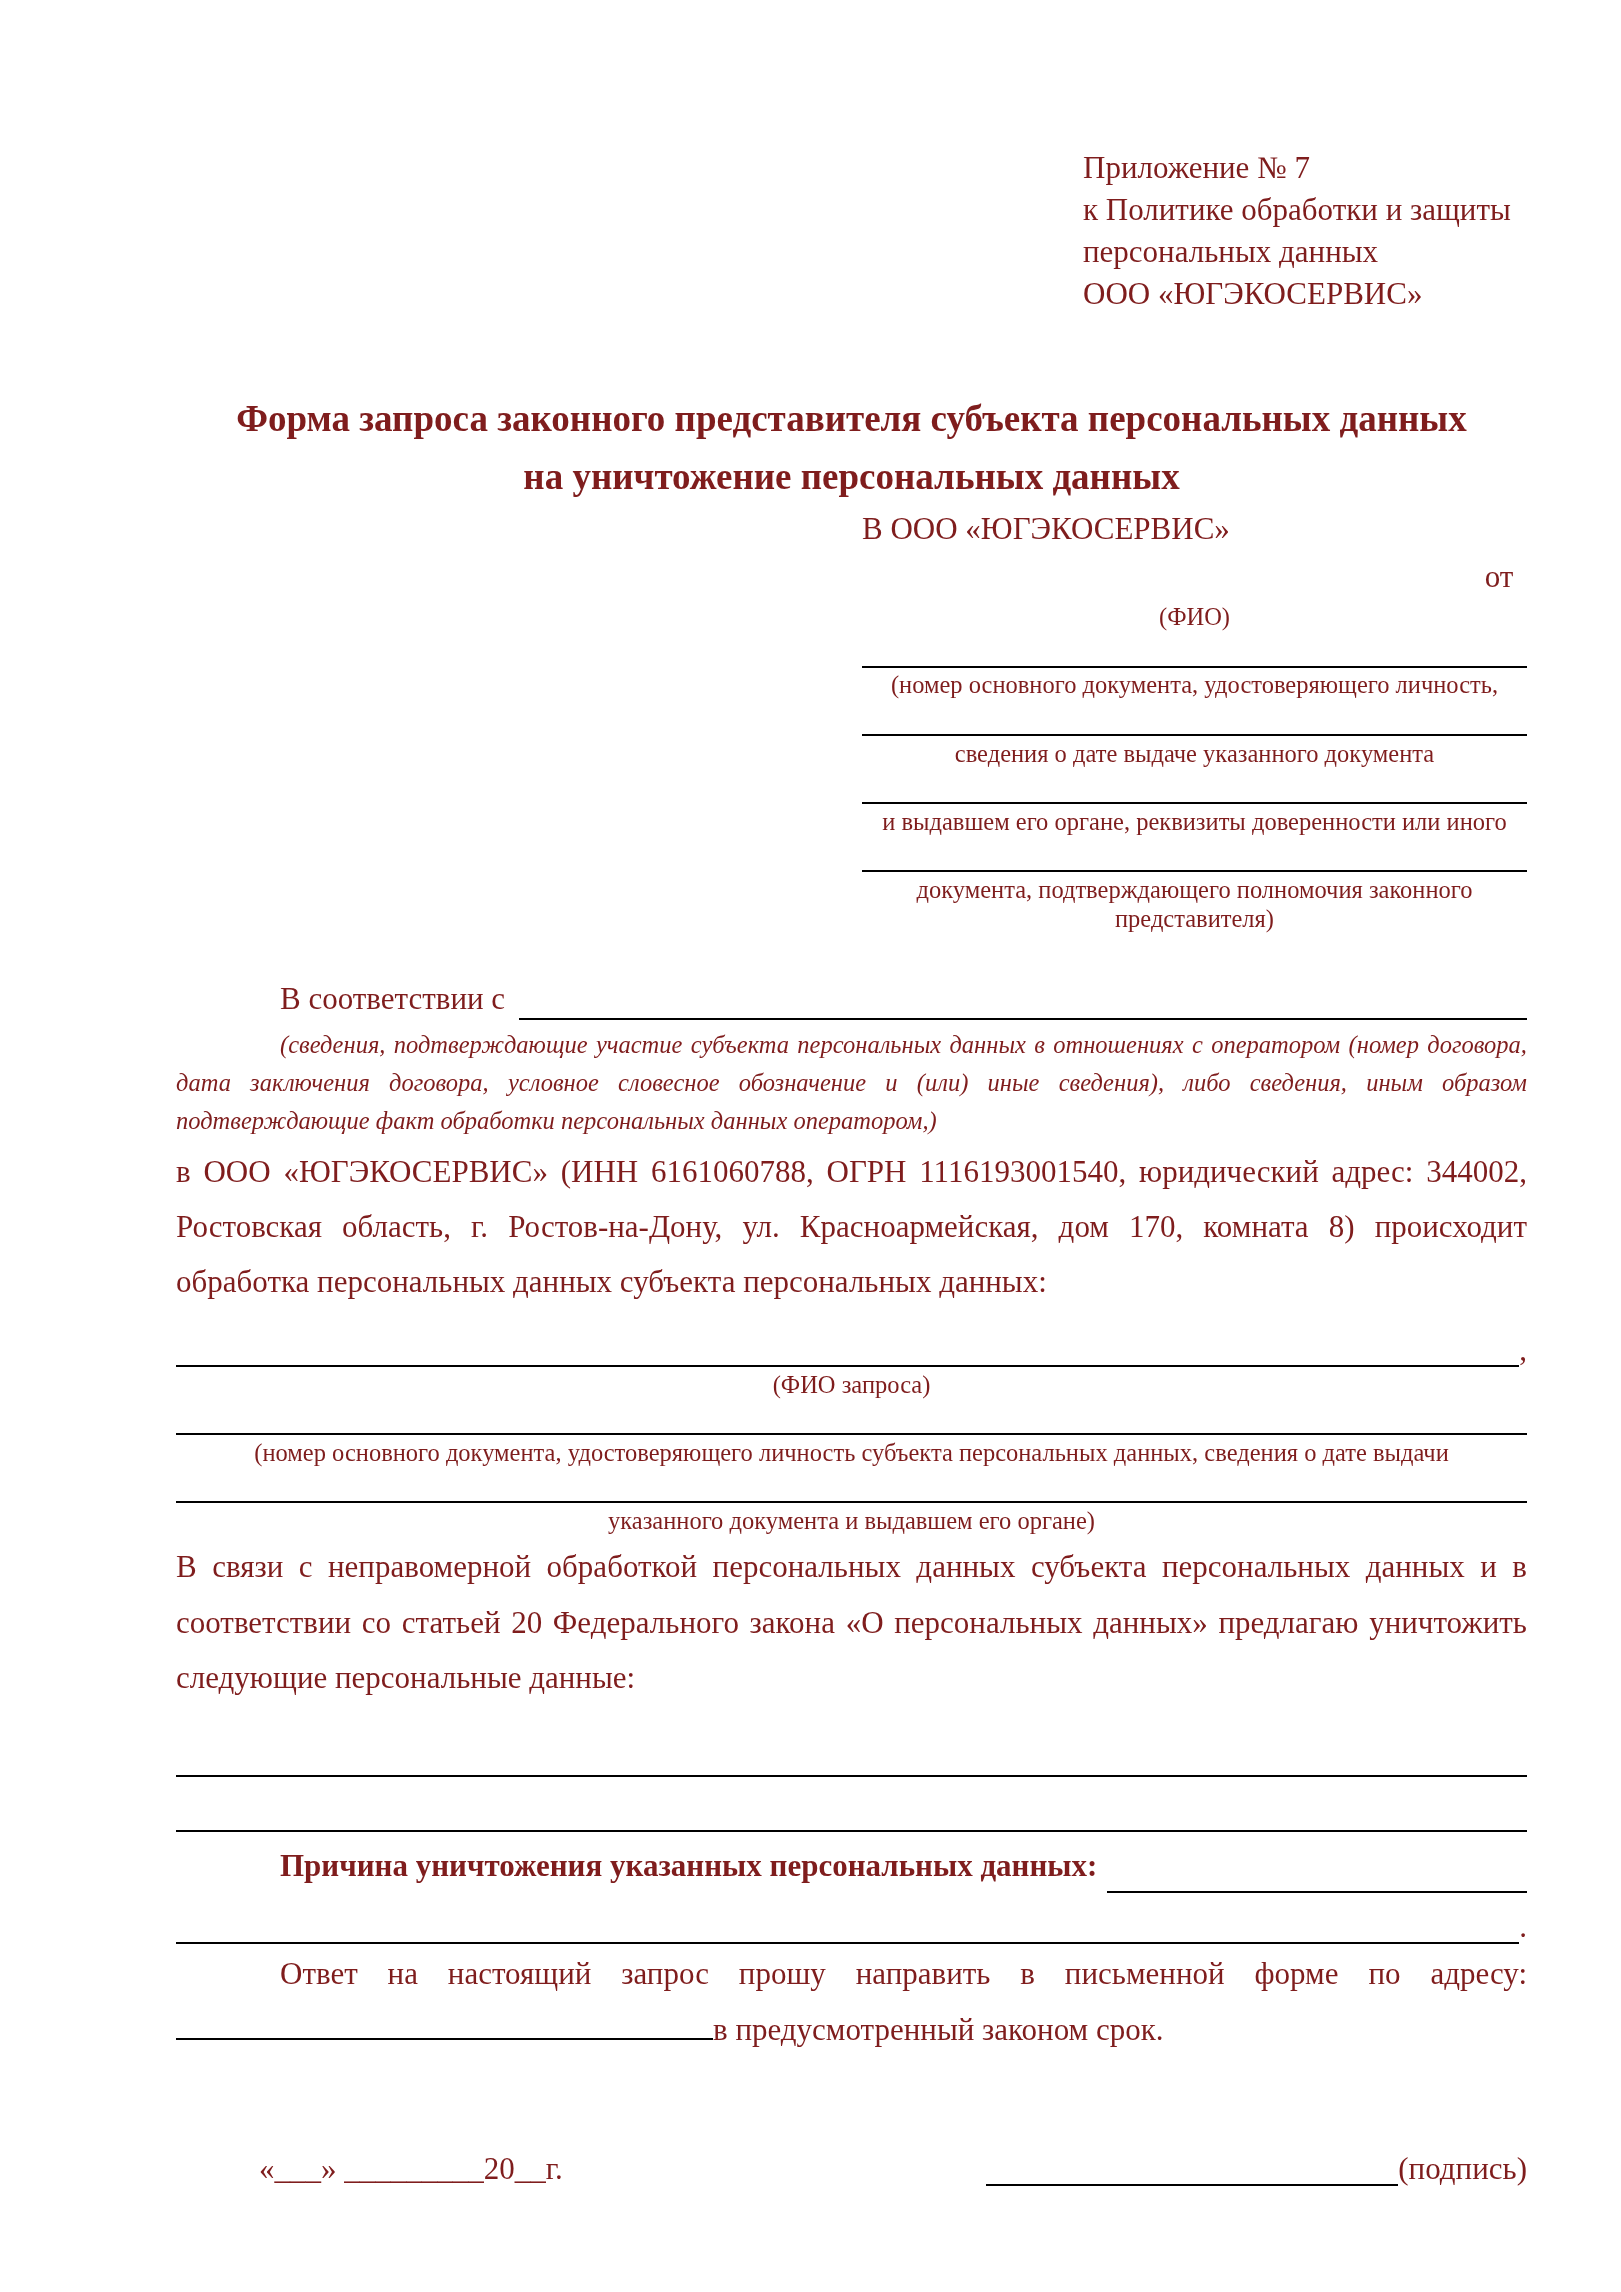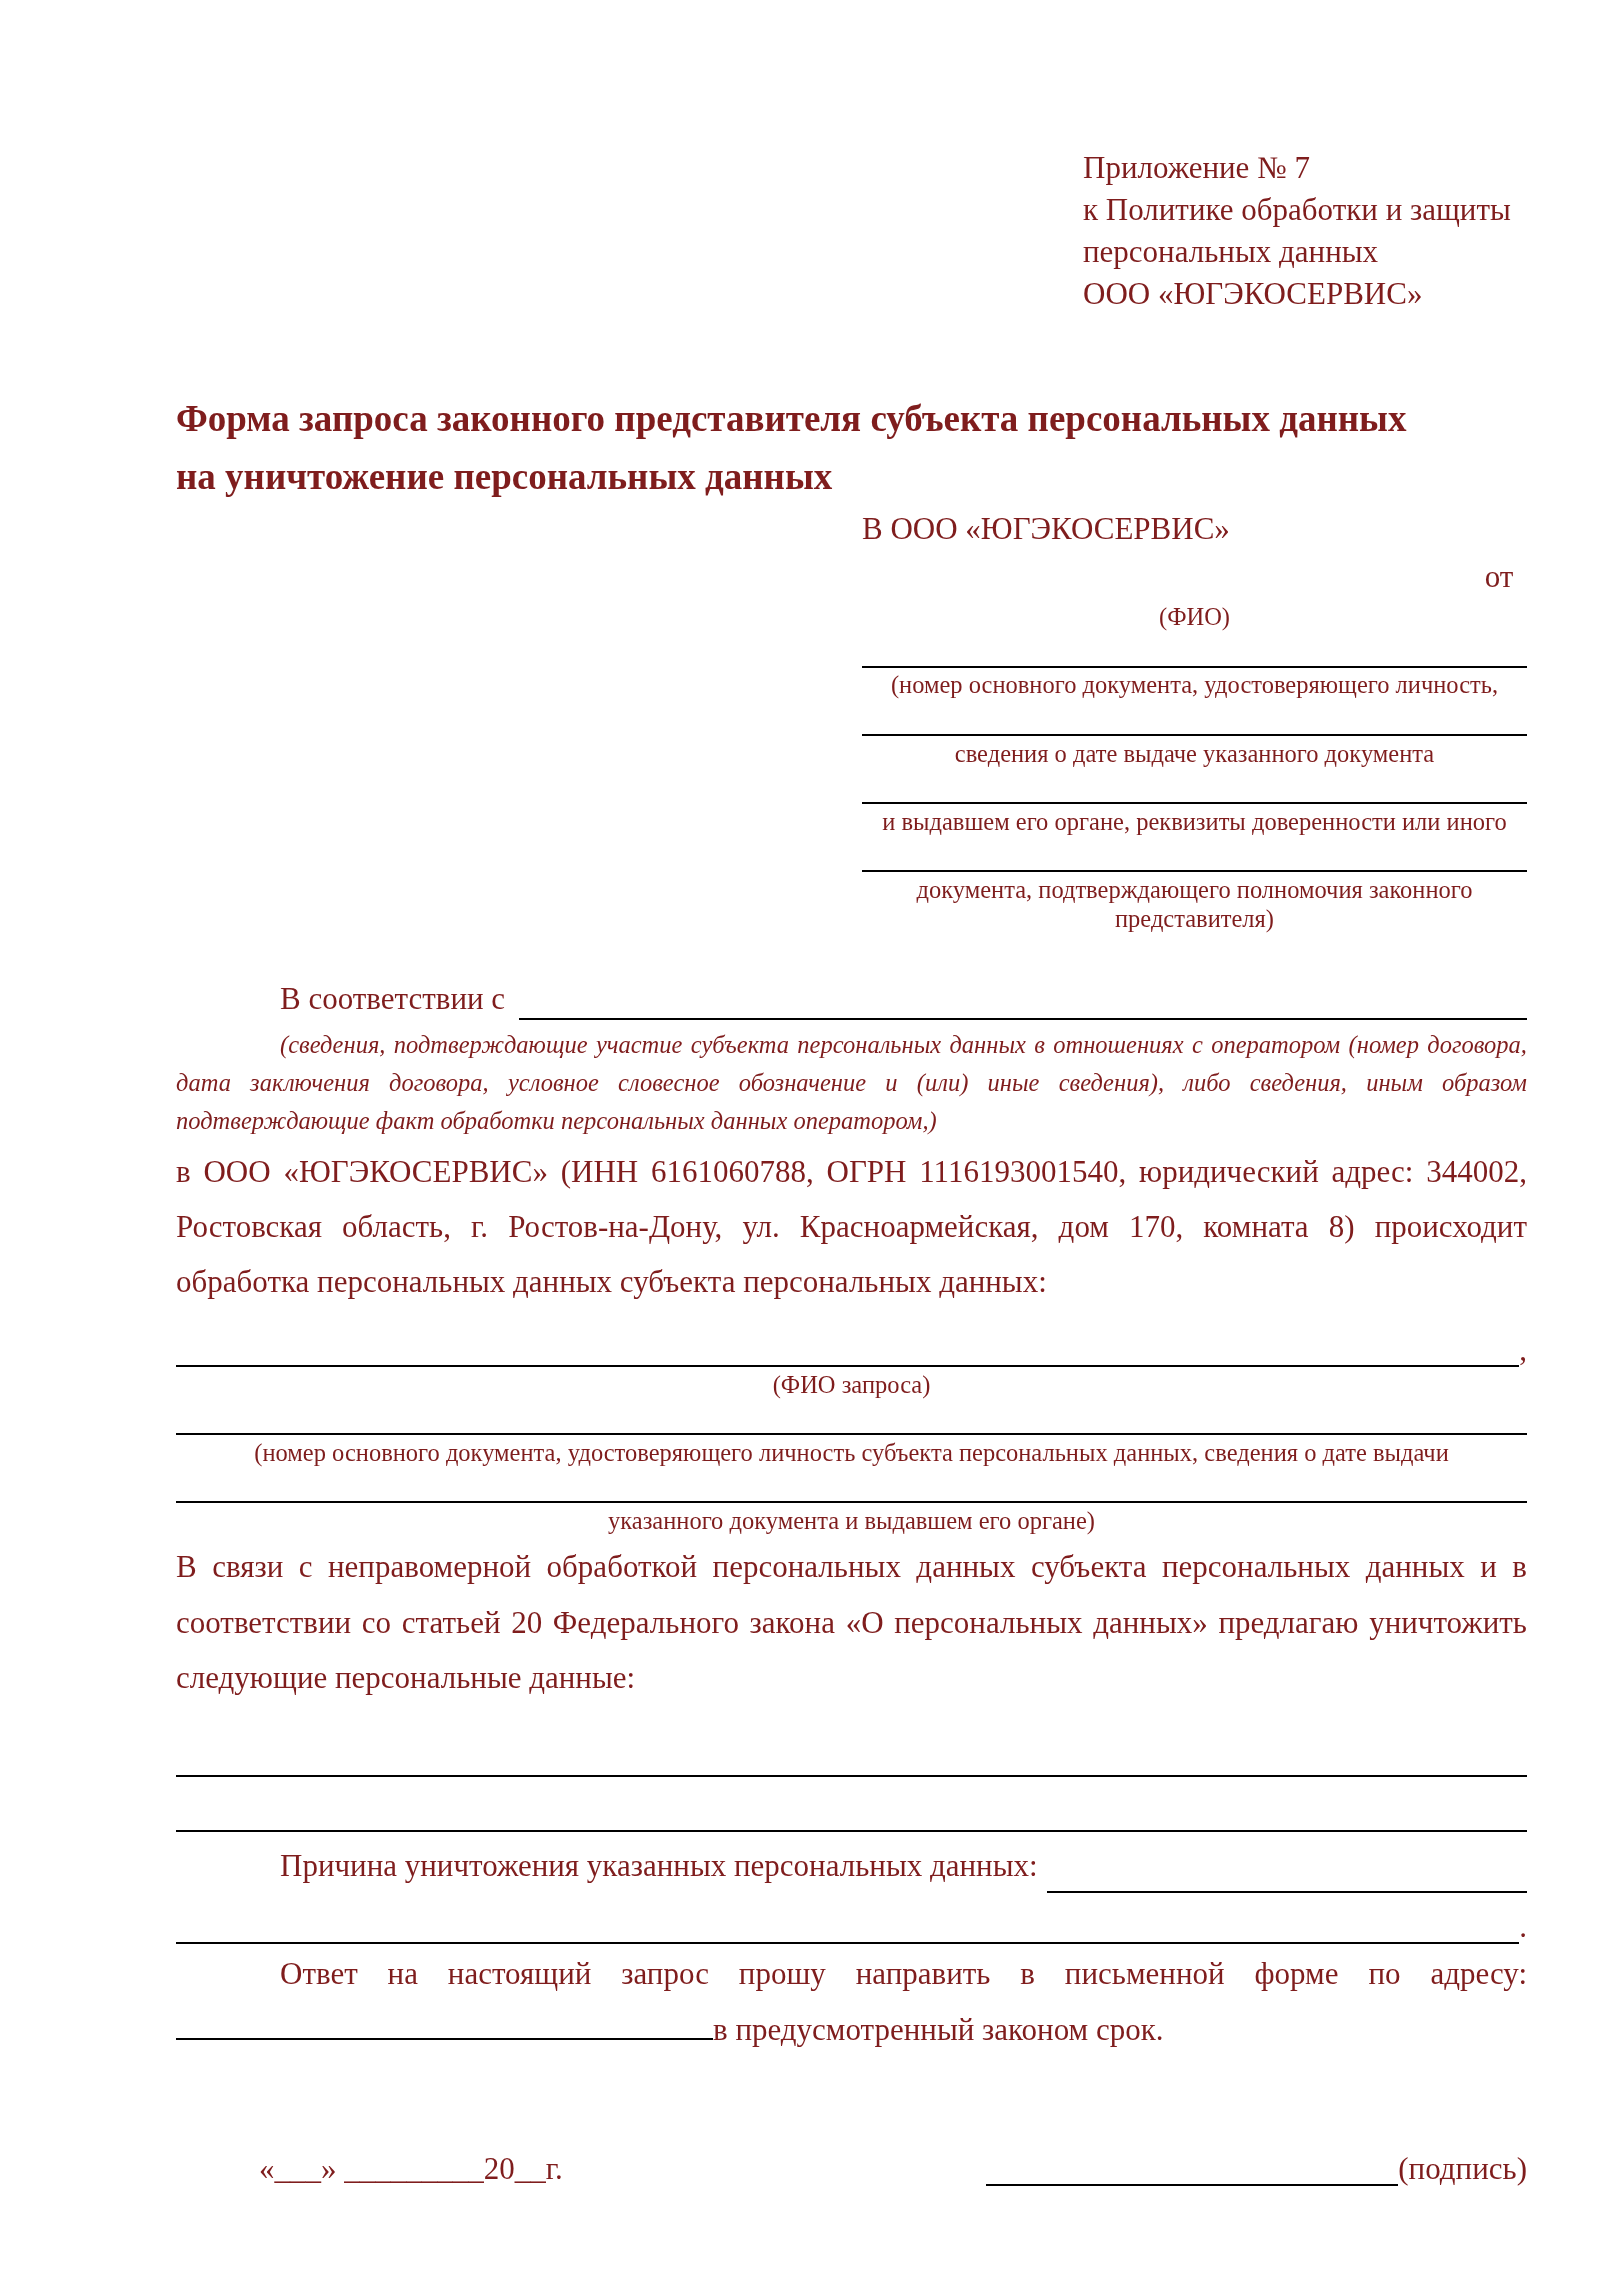--- a/index.html
+++ b/index.html
@@ -19,20 +19,21 @@
   
   .annex {
     margin-left: 907px;
     font-size: 31px;
     line-height: 1.35;
   }
 
   
   .title {
     margin-top: 76px;
+    text-align: center;
     font-size: 37px;
     font-weight: bold;
     line-height: 1.55;
   }
 
   
   .addressee {
     margin-left: 686px;
     font-size: 31px;
   }
@@ -77,21 +78,21 @@
   .mt-fio { margin-top: 23.5px; }
 
   .blank-full {
     border-bottom: 2.9px solid #000;
     height: 49px;
   }
   .blank-full.first { margin-top: 23.5px; }
   .blank-full.second { height: 55px; }
 
   .reason-row { display: flex; align-items: flex-end; margin-top: 5.9px; font-size: 31px; }
-  .reason-label { white-space: nowrap; padding-left: 104px; margin-right: 9.8px; line-height: 1.78; }
+  .reason-label { white-space: nowrap; padding-left: 104px; margin-right: 9.8px; line-height: 1.78; font-weight: bold; }
   .reason-close { height: 51px; }
 
   .reply-1 {
     font-size: 31px;
     line-height: 1.78;
     text-indent: 104px;
     text-align: justify;
     text-align-last: justify;
     margin-top: 2px;
   }

